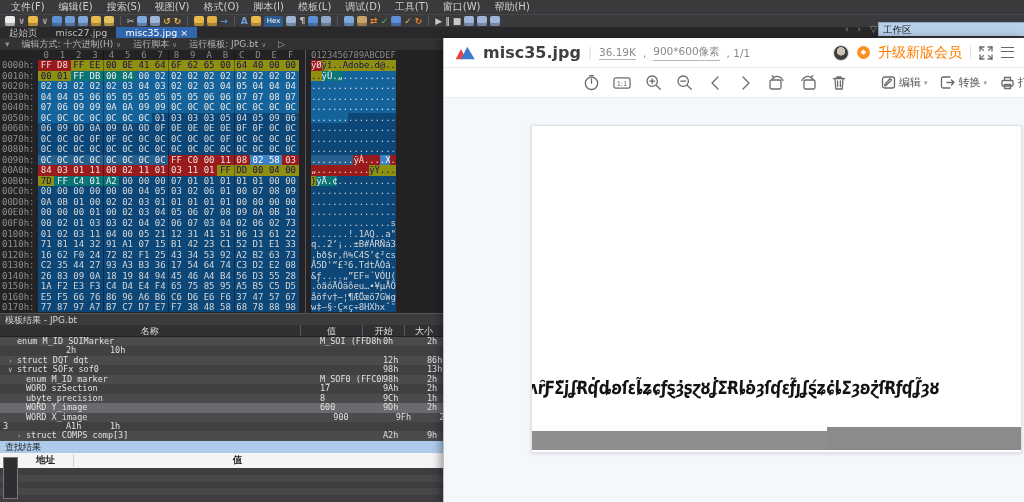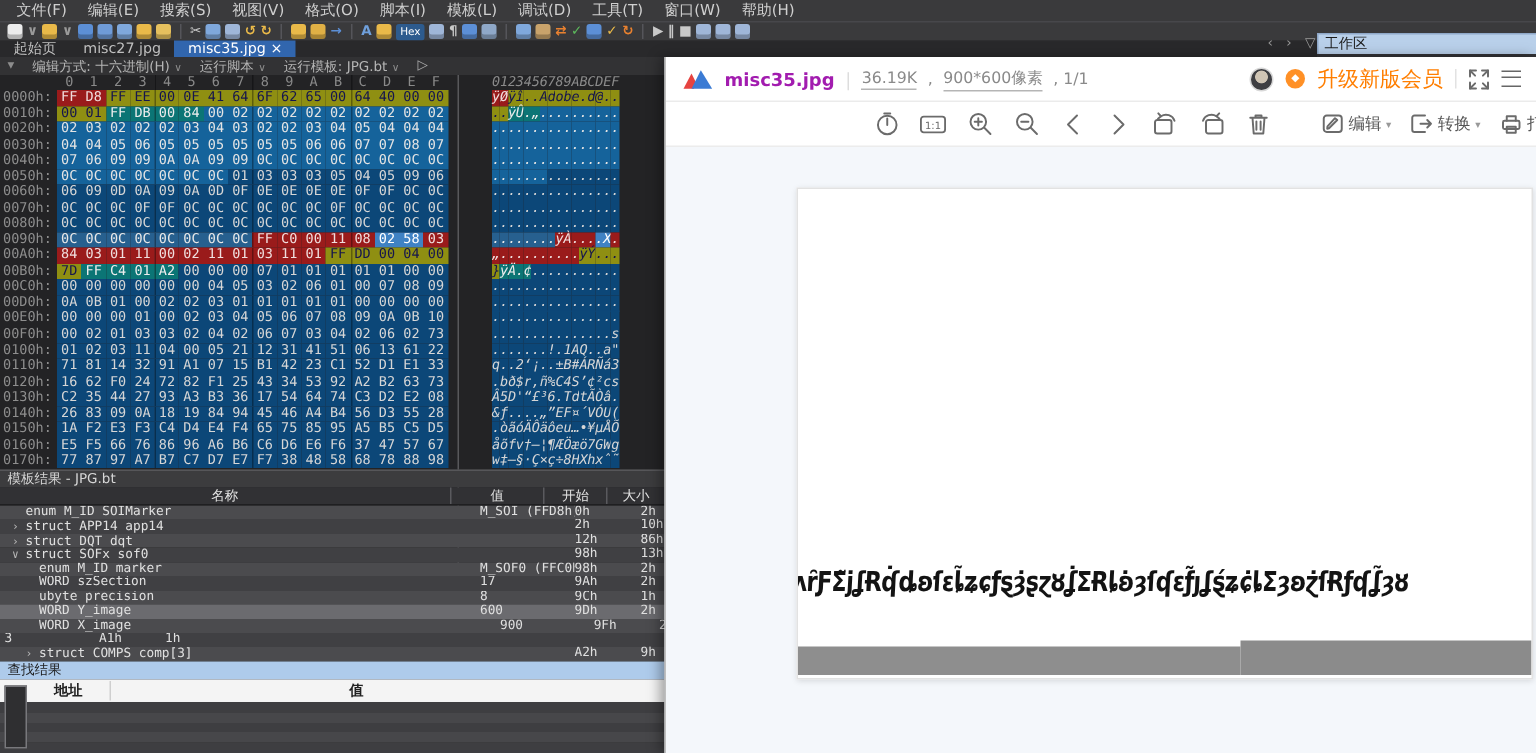--- a/index.html
+++ b/index.html
@@ -27,21 +27,21 @@
   .caret{color:#8D8D8D;font-size:7px;}
 
   
   .hexpane{left:0;top:50px;width:443px;height:340px;background:#232325;font-family:"DejaVu Sans Mono",monospace;}
   .hexpane::after{content:"";position:absolute;left:305px;top:0;bottom:0;width:1px;background:#58585B;}
   .hexhdr{position:absolute;left:0;top:0;height:10px;width:100%;}
   .hexbody{position:absolute;left:0;top:10px;height:252px;width:100%;overflow:hidden;}
   .hexrow{position:relative;height:10.54px;line-height:10.6px;font-size:9px;}
   .off{position:absolute;left:2px;color:#8E8E8E;}
   .bytes{position:absolute;left:38px;white-space:nowrap;}
-  .ascii{position:absolute;left:328px;white-space:nowrap;font-style:italic;}
+  .ascii{position:absolute;left:311px;white-space:nowrap;}
   .hb{display:inline-block;width:16.3px;text-align:center;box-sizing:border-box;}
   .bytes .hb:nth-child(4n+1):not(:first-child){box-shadow:inset 1px 0 0 rgba(0,0,0,.35);}
   .ha{display:inline-block;width:5.3px;text-align:center;overflow:visible;}
   .hdrc{color:#8A8A8A;}
   .red{background:#9A1B1B;color:#F0DEDE;}
   .olv{background:#8F8F12;color:#15154E;}
   .tea{background:#0B7575;color:#EDEDED;}
   .b1{background:#15639B;color:#E4E4E4;}
   .b2{background:#0C4778;color:#D6D6D6;}
   .b2h{background:#27608F;color:#E8E8E8;}
@@ -76,21 +76,21 @@
   .ws-nav{left:845px;top:24px;color:#9A9A9A;font-size:9px;letter-spacing:3px;}
   .ws-title{left:878px;top:22px;width:144px;height:13px;background:#B9D0EA;border:1px solid #8FA8C8;
             color:#1A1A1A;font-size:9.5px;line-height:13px;padding-left:4px;}
   .ws-under{left:878px;top:36px;width:146px;height:3px;background:#333336;}
 
   
   .viewer{left:443px;top:38px;width:581px;height:464px;background:#F4F7FB;border-left:1px solid #BFBFBF;
           box-shadow:-3px 0 8px rgba(0,0,0,.35);box-sizing:border-box;}
   .v-title{position:absolute;left:0;top:0;right:0;height:30px;background:#FFF;border-bottom:1px solid #EBEBEB;
            display:flex;align-items:center;padding:0 10px;gap:7px;box-sizing:border-box;overflow:hidden;}
-  .v-name{font-size:12px;font-weight:bold;color:#a21caf;}
+  .v-name{font-size:16px;font-weight:bold;color:#404040;}
   .v-pipe{color:#DDD;font-size:12px;}
   .v-link{font-size:10.5px;color:#8A8A8A;border-bottom:1px solid #B5B5B5;padding-bottom:1px;}
   .v-meta{font-size:10.5px;color:#8A8A8A;}
   .v-right{margin-left:auto;display:flex;align-items:center;gap:8px;}
   .avatar{width:14px;height:14px;border-radius:50%;background:radial-gradient(circle at 50% 38%,#CFC4B4 0 4px,#3E3E42 4.5px);border:1px solid #D8D8D8;}
   .vipdot{width:13px;height:13px;border-radius:50%;background:#FF9026;color:#FFF;font-size:7px;line-height:13px;text-align:center;}
   .viplab{font-size:14px;color:#FF7E00;white-space:nowrap;}
   .v-div{width:1px;height:13px;background:#E2E2E2;}
   .burger{width:13px;height:9px;border-top:1.6px solid #666;border-bottom:1.6px solid #666;position:relative;}
   .burger::after{content:"";position:absolute;left:0;right:0;top:2.7px;height:1.6px;background:#666;}
@@ -332,21 +332,20 @@
     <div class="c-size">大小</div>
   </div>
   <div class="abs tpl-body" id="tplbody">
       <div class="trow">
         <div class="c-name" style="padding-left: 8px;"><span class="t-arrow"></span><span>enum M_ID SOIMarker</span></div>
         <div class="c-val" style="padding-left: 3px;">M_SOI (FFD8h)</div>
         <div class="c-start">0h</div>
         <div class="c-size">2h</div>
       </div>
       <div class="trow">
-        <div class="c-name" style="padding-left: 8px;"><span class="t-arrow">›</span><span>struct APP14 app14</span></div>
         <div class="c-val" style="padding-left: 3px;"></div>
         <div class="c-start">2h</div>
         <div class="c-size">10h</div>
       </div>
       <div class="trow">
         <div class="c-name" style="padding-left: 8px;"><span class="t-arrow">›</span><span>struct DQT dqt</span></div>
         <div class="c-val" style="padding-left: 3px;"></div>
         <div class="c-start">12h</div>
         <div class="c-size">86h</div>
       </div>

